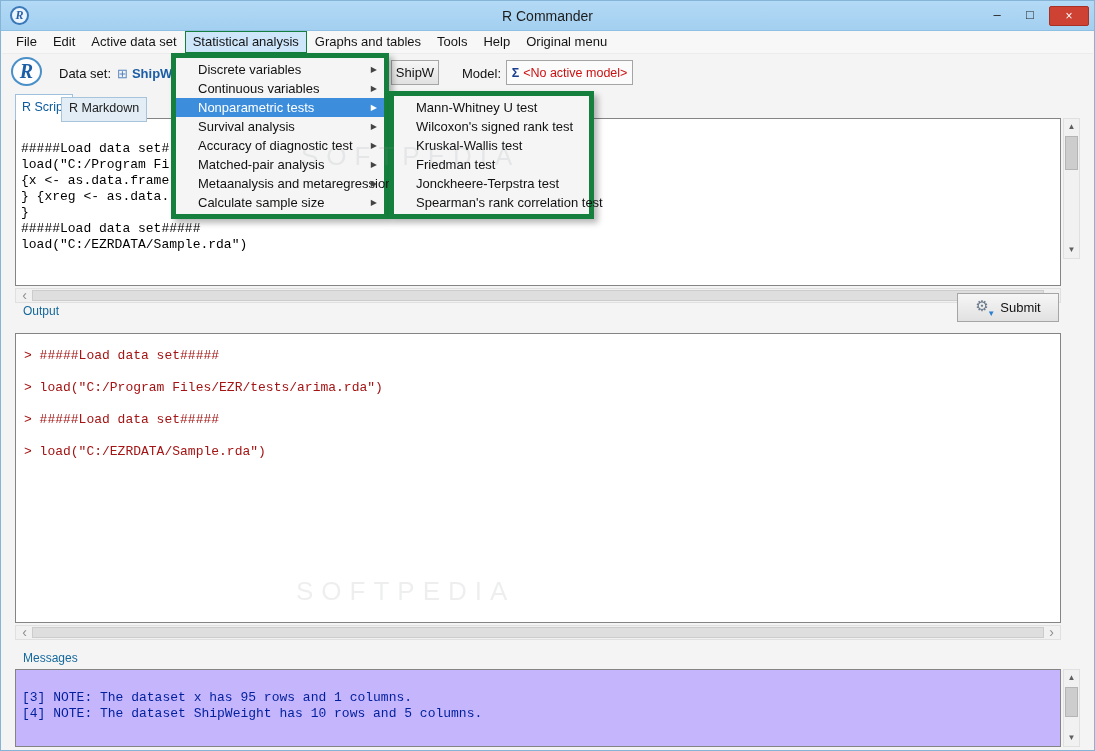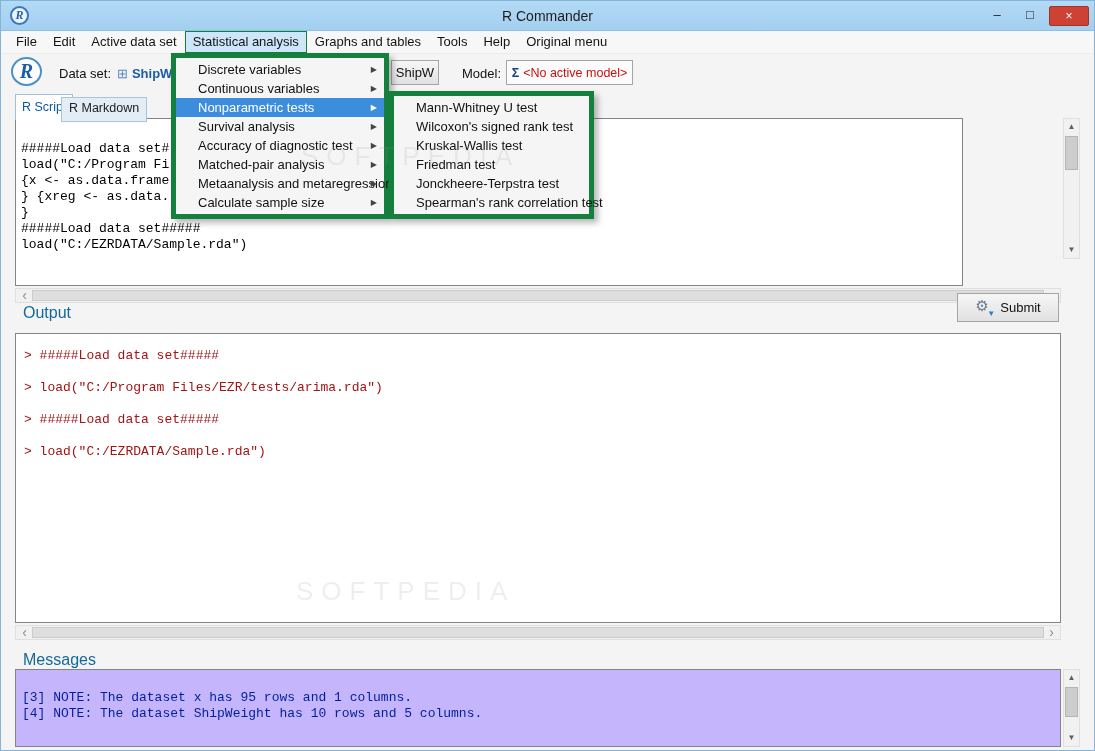--- a/index.html
+++ b/index.html
@@ -34,21 +34,21 @@
   .sigma{color:#1a3f8f;font-weight:bold}
   .model-val{color:#cc1111}
 
   
   .tab{position:absolute;font-size:12.5px;z-index:3}
   .tab.active{left:14px;top:93px;height:26px;line-height:24px;padding:0 6px;background:#fff;border:1px solid #9fc1dd;border-bottom:none;color:#0c5a9e}
   .tab.inactive{left:60px;top:96px;height:25px;line-height:21px;padding:0 7px;background:#e2edf6;border:1px solid #a8c4da;color:#222}
 
   
   .pane{position:absolute;background:#fff;border:1px solid #848484}
-  .script-pane{left:14px;top:117px;width:948px;height:168px;padding:22px 5px 0 5px;z-index:1}
+  .script-pane{left:14px;top:117px;width:1046px;height:168px;padding:22px 5px 0 5px;z-index:1}
   .mono{font-family:"Liberation Mono","DejaVu Sans Mono",monospace;font-size:13px}
   .script-line{line-height:16px;color:#000;white-space:pre}
   .output-pane{left:14px;top:332px;width:1046px;height:290px;padding:14px 8px 0 8px}
   .out-line{height:32px;line-height:16px;color:#a41414;white-space:pre}
   .messages-pane{left:14px;top:668px;width:1046px;height:78px;background:#c4b5fd;padding:20px 6px 0 6px}
   .msg-line{line-height:16px;color:#001f9c;white-space:pre}
 
   
   .vscroll{position:absolute;left:1062px;width:17px;background:#f1f1f1;border:1px solid #e0e0e0}
   .vs-script{top:117px;height:141px}
@@ -59,21 +59,21 @@
   .sb-vthumb{position:absolute;left:1px;width:13px;background:#cdcdcd;border:1px solid #b5b5b5}
   .hscroll{position:absolute;left:14px;width:1046px;height:15px;background:#f1f1f1;border:1px solid #e0e0e0}
   .hs-script{top:287px}
   .hs-output{top:624px}
   .hs-arrow{position:absolute;top:0;width:15px;height:13px;text-align:center;font-size:14px;line-height:12px;color:#8e8e8e}
   .hs-arrow.left{left:1px}
   .hs-arrow.right{right:1px}
   .sb-hthumb{position:absolute;top:1px;left:16px;right:16px;height:11px;background:#dedede;border:1px solid #cccccc}
 
   
-  .sec-label{position:absolute;font-size:16px;color:#15689c}
+  .sec-label{position:absolute;font-size:12px;color:#15689c}
 
   
   .submit-btn{left:956px;top:292px;width:102px;height:29px;display:flex;align-items:center;justify-content:center;gap:7px}
   .submit-icon{position:relative;width:18px;height:17px}
   .gear{position:absolute;left:0;top:-2px;font-size:15px;color:#6b7b8c}
   .gear-arrow{position:absolute;right:-2px;bottom:-2px;font-size:8px;color:#2a7fd0}
 
   
   .menu-panel{position:absolute;background:#f5f5f5;border:5px solid #15803d;box-shadow:4px 4px 6px rgba(0,0,0,.28);z-index:50;padding:2px 0}
   .dropdown{left:170px;top:52px;width:218px}

